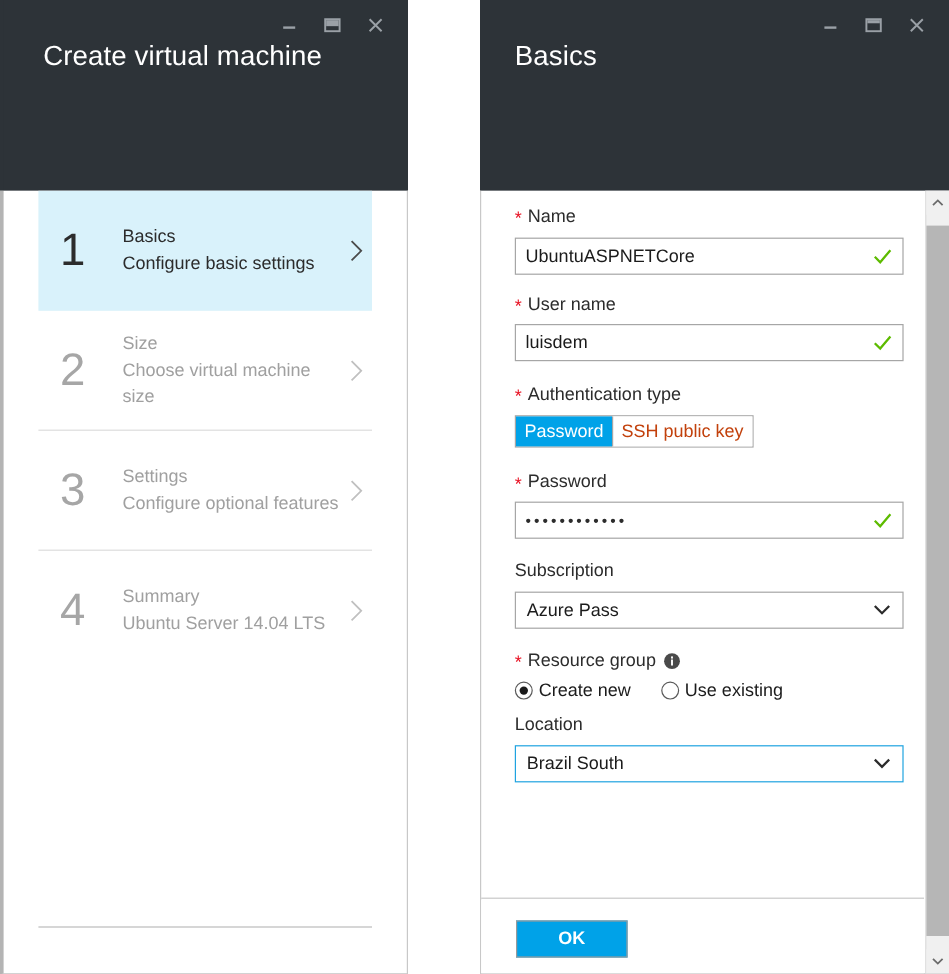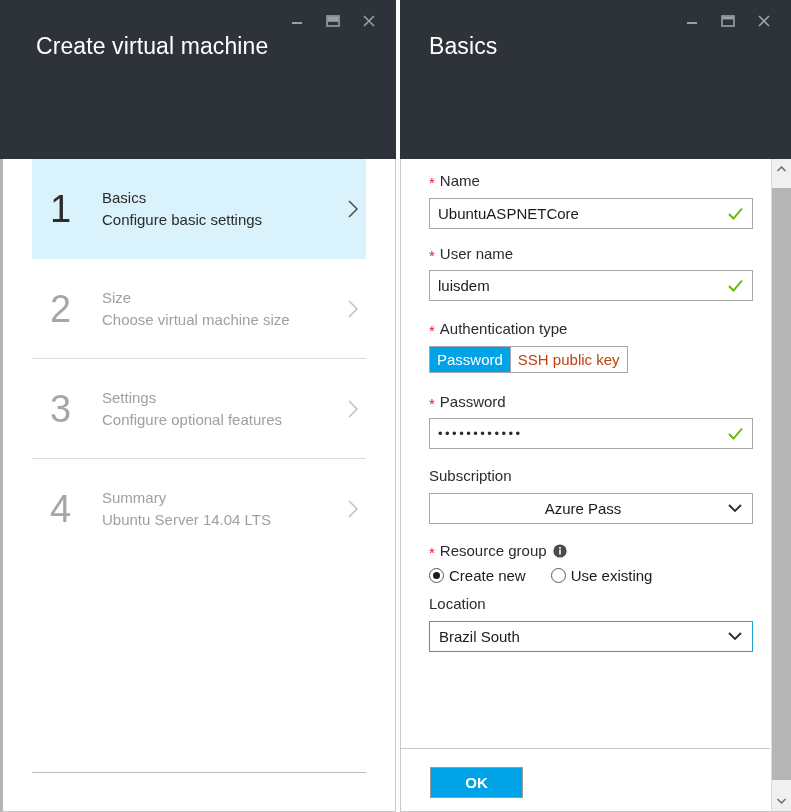--- a/index.html
+++ b/index.html
@@ -16,21 +16,21 @@
     -webkit-font-smoothing: antialiased;
   }
 
   
   .panel {
     position: absolute;
     top: 0;
     bottom: 0;
     background: #ffffff;
   }
-  #left-panel  { left: 0px;   width: 396px; }
+  #left-panel  { left: 0px;   width: 340px; }
   #right-panel { left: 400px; width: 391px; }
 
   .panel-body {
     position: absolute;
     left: 0; right: 0;
     top: 159px;
     bottom: 0;
     background: #ffffff;
     border: 1px solid #c8c8c8;
     border-top: none;
@@ -524,21 +524,21 @@
               <span class="val dots">••••••••••••</span>
               <span class="check">
                 <svg width="17" height="17" viewBox="0 0 17 17">
                     <path d="M2 9 L6.5 13.5 L15 3.5" stroke="currentColor" stroke-width="1.9" fill="none"></path>
                   </svg>
               </span>
             </div>
           </div>
         </div>
 
-        <div class="field" style="margin-top:17px;text-align:center;">
+        <div class="field" style="margin-top:17px;">
           <div class="field-label">
             <span>Subscription</span>
           </div>
           <div class="control-row">
             <div class="selbox">
               <span class="val">Azure Pass</span>
               <span class="caret">
                 <svg width="16" height="12" viewBox="0 0 16 12">
                     <path d="M2 3 L8 9 L14 3" stroke="currentColor" stroke-width="1.9" fill="none"></path>
                   </svg>

